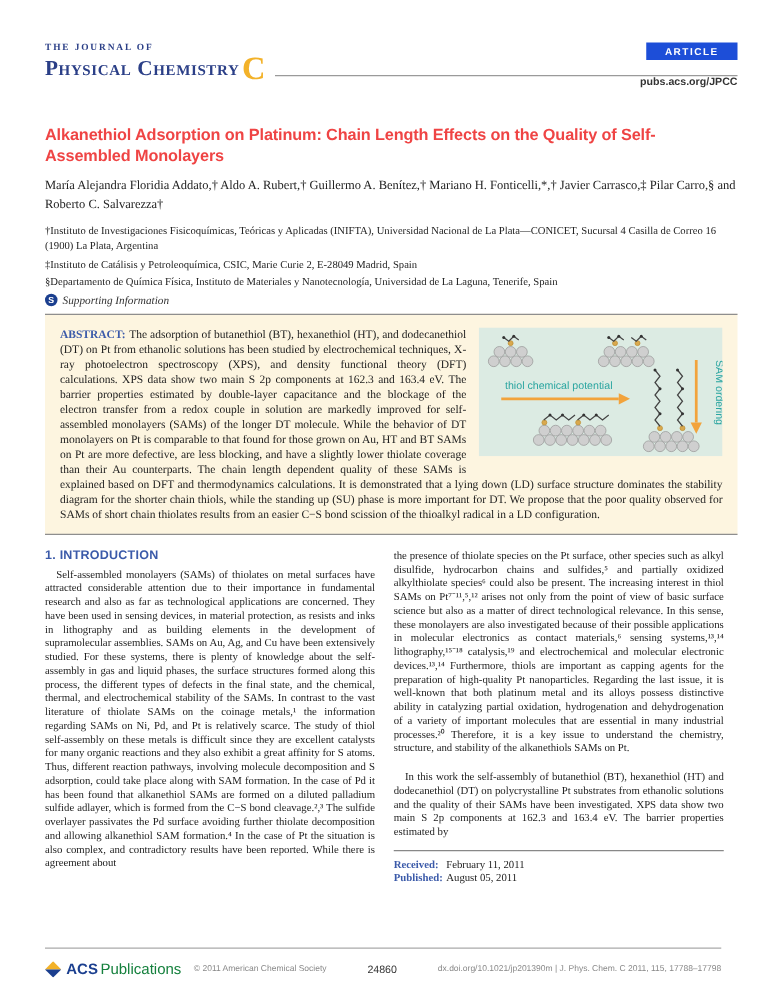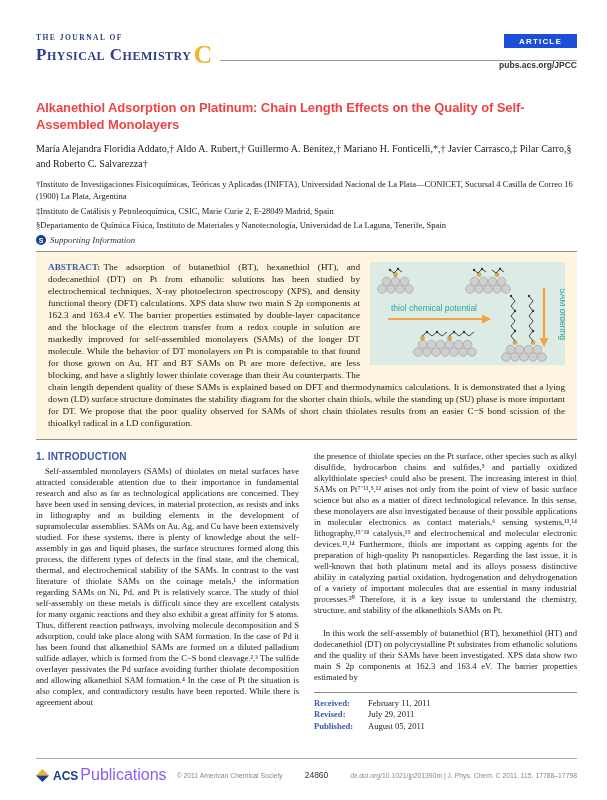--- a/index.html
+++ b/index.html
@@ -1,21 +1,21 @@
 <!DOCTYPE html>
 <html><head>
 <meta charset="utf-8">
 <style>
   * { margin:0; padding:0; box-sizing:border-box; }
   html,body { background:#fff; }
   .page {
     position:relative; width:607px; height:800px; margin:0 auto;
     background:#fff; overflow:hidden;
     font-family:"Liberation Serif", serif; color:#1c1c1c;
-    padding:34px 30px 0 36px;
+    padding:34px 17px 0 36px;
   }
   
   .masthead { position:relative; height:44px; }
   .logo-row { display:flex; align-items:flex-end; }
   .logo { line-height:1; white-space:nowrap; }
   .logo .small-line { font-family:"Liberation Serif",serif; font-weight:bold; font-size:7.5px; letter-spacing:1.5px; color:#2b3f87; font-variant:small-caps; }
   .logo .big-line { font-family:"Liberation Serif",serif; font-weight:bold; font-size:17px; letter-spacing:0.5px; color:#2b3f87; font-variant:small-caps; }
   .logo .gold-c { font-family:"Liberation Serif",serif; font-weight:bold; font-size:26px; color:#f3b229; vertical-align:-3px; margin-left:2px; }
   .mast-rule { flex:1; height:1px; background:#9a9a9a; margin:0 0 7px 8px; }
   .badge {
@@ -56,31 +56,31 @@
   .section-heading {
     font-family:"Liberation Sans",sans-serif; font-weight:bold;
     font-size:10px; color:#3b5aa9; margin-bottom:4px; letter-spacing:0.2px;
   }
   .body-text { font-size:8.6px; line-height:1.28; text-align:justify; color:#1c1c1c; }
   .body-text.indent { text-indent:9px; }
   .col-right .body-text + .body-text { margin-top:12px; }
   
   .dates-box { margin-top:9px; border-top:1px solid #888; padding-top:5px; width:100%; }
   .date-row { display:flex; font-size:8.6px; line-height:1.35; }
-  .date-label { width:54px; font-weight:bold; color:#3b5aa9; font-family:"Liberation Serif",serif; }
+  .date-label { width:42px; font-weight:bold; color:#3b5aa9; font-family:"Liberation Serif",serif; }
   .date-value { color:#1c1c1c; }
   
   .footer {
     position:absolute; left:36px; right:30px; bottom:16px;
     border-top:1px solid #aaa; background:#fff; padding-top:7px;
     display:flex; align-items:center;
   }
   .acs-logo { display:flex; align-items:center; gap:4px; }
   .acs-name { font-family:"Liberation Sans",sans-serif; font-weight:bold; font-size:12px; color:#1b3f8f; }
-  .pub-name { font-family:"Liberation Sans",sans-serif; font-size:16px; color:#8b5cf6; margin-left:2px; }
+  .pub-name { font-family:"Liberation Sans",sans-serif; font-size:12px; color:#15803d; margin-left:2px; }
   .copyright { font-family:"Liberation Sans",sans-serif; font-size:6.8px; color:#888; margin-left:10px; }
   .page-num { font-family:"Liberation Sans",sans-serif; font-size:8.5px; color:#333; margin-left:auto; }
   .citation { font-family:"Liberation Sans",sans-serif; font-size:6.8px; color:#888; margin-left:auto; text-align:right; }
 </style>
 </head>
 <body>
 
 <div class="page">
 
   <div class="masthead">
@@ -210,24 +210,20 @@
     </div>
     <div class="col col-right">
       <p class="body-text">the presence of thiolate species on the Pt surface, other species such as alkyl disulfide, hydrocarbon chains and sulfides,⁵ and partially oxidized alkylthiolate species⁶ could also be present. The increasing interest in thiol SAMs on Pt⁷⁻¹¹,⁵,¹² arises not only from the point of view of basic surface science but also as a matter of direct technological relevance. In this sense, these monolayers are also investigated because of their possible applications in molecular electronics as contact materials,⁶ sensing systems,¹³,¹⁴ lithography,¹⁵⁻¹⁸ catalysis,¹⁹ and electrochemical and molecular electronic devices.¹³,¹⁴ Furthermore, thiols are important as capping agents for the preparation of high-quality Pt nanoparticles. Regarding the last issue, it is well-known that both platinum metal and its alloys possess distinctive ability in catalyzing partial oxidation, hydrogenation and dehydrogenation of a variety of important molecules that are essential in many industrial processes.²⁰ Therefore, it is a key issue to understand the chemistry, structure, and stability of the alkanethiols SAMs on Pt.</p>
       <p class="body-text indent">In this work the self-assembly of butanethiol (BT), hexanethiol (HT) and dodecanethiol (DT) on polycrystalline Pt substrates from ethanolic solutions and the quality of their SAMs have been investigated. XPS data show two main S 2p components at 162.3 and 163.4 eV. The barrier properties estimated by</p>
       <div class="dates-box">
         <div class="date-row">
           <span class="date-label">Received:</span>
           <span class="date-value">February 11, 2011</span>
         </div>
         <div class="date-row">
-          <span class="date-label">Revised:</span>
-          <span class="date-value">July 29, 2011</span>
-        </div>
-        <div class="date-row">
           <span class="date-label">Published:</span>
           <span class="date-value">August 05, 2011</span>
         </div>
       </div>
     </div>
   </main>
 
   <div class="footer">
     <div class="acs-logo">
       <svg width="13" height="13" viewBox="0 0 13 13">

